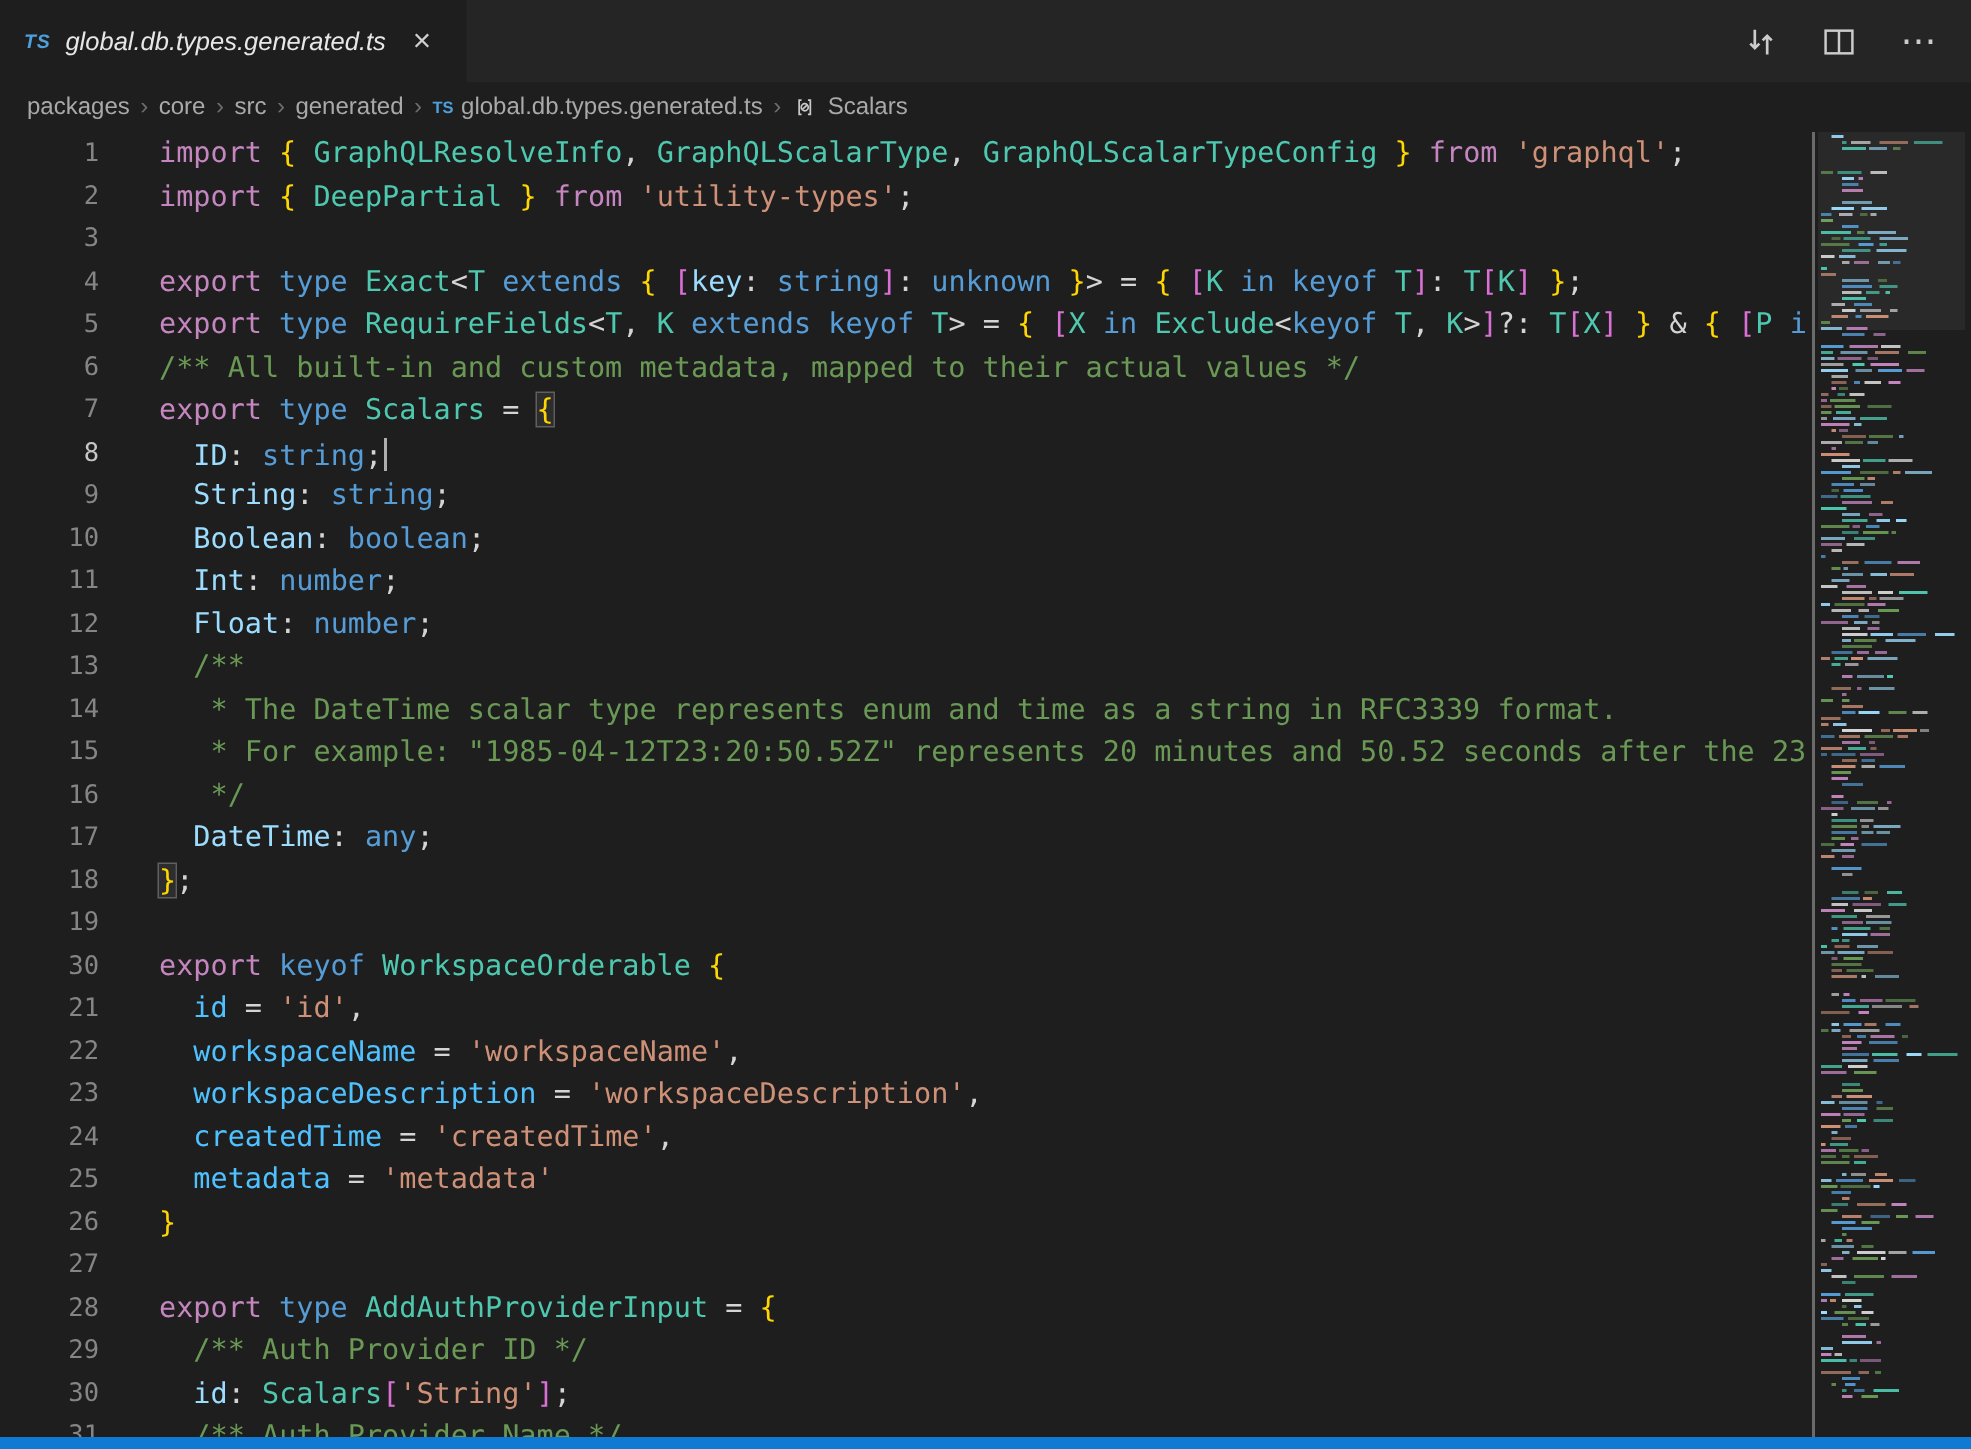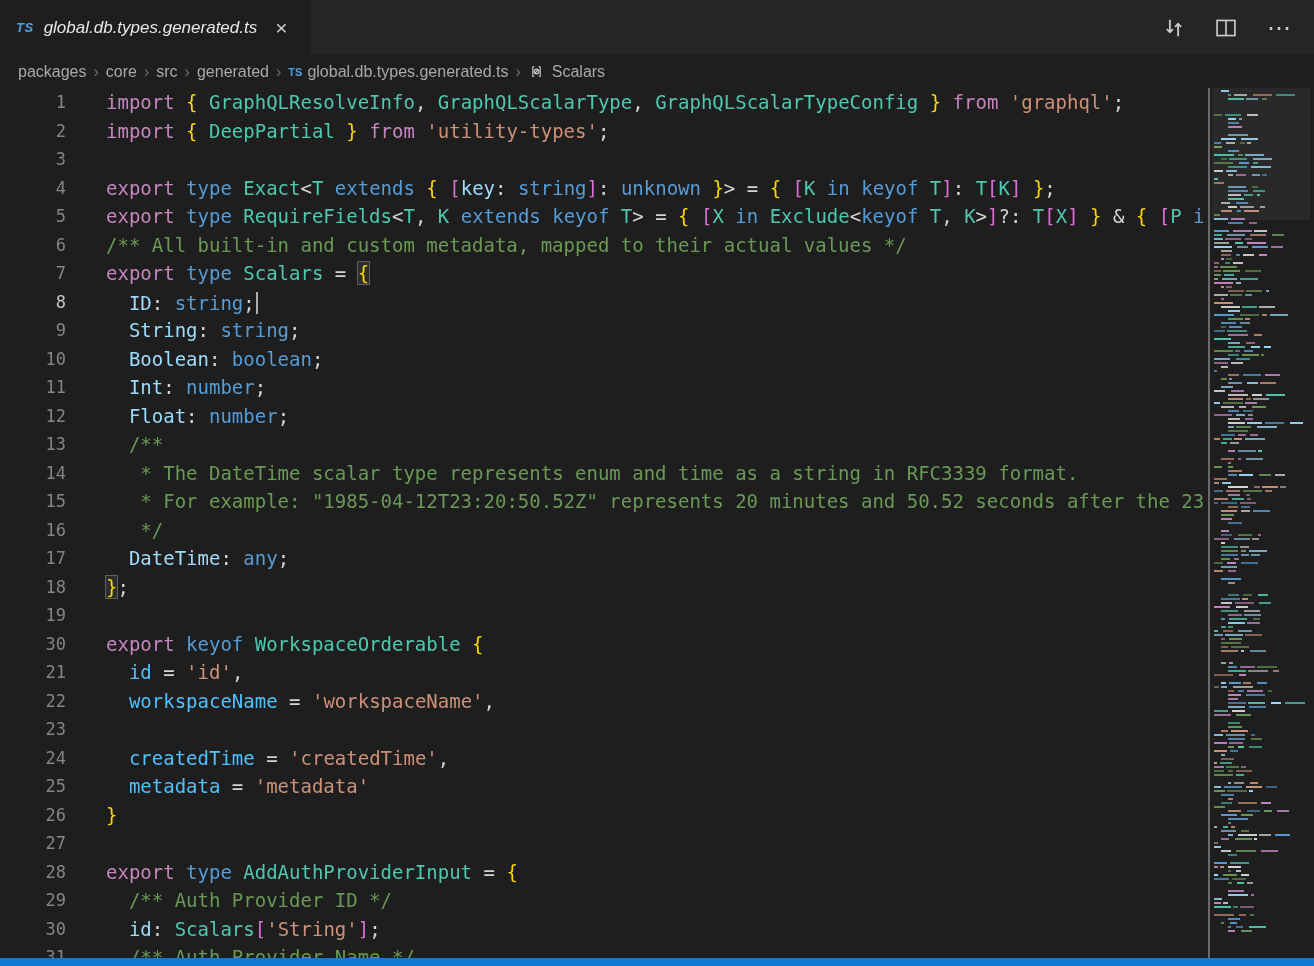--- a/index.html
+++ b/index.html
@@ -159,21 +159,21 @@
         <div class="line"><span class="num">13</span><span class="content"><span class="tk-p">  </span><span class="tk-c">/**</span></span></div>
         <div class="line"><span class="num">14</span><span class="content"><span class="tk-p">   </span><span class="tk-c">* The DateTime scalar type represents enum and time as a string in RFC3339 format.</span></span></div>
         <div class="line"><span class="num">15</span><span class="content"><span class="tk-p">   </span><span class="tk-c">* For example: "1985-04-12T23:20:50.52Z" represents 20 minutes and 50.52 seconds after the 23rd</span></span></div>
         <div class="line"><span class="num">16</span><span class="content"><span class="tk-p">   </span><span class="tk-c">*/</span></span></div>
         <div class="line"><span class="num">17</span><span class="content"><span class="tk-p">  </span><span class="tk-v">DateTime</span><span class="tk-p">: </span><span class="tk-d">any</span><span class="tk-p">;</span></span></div>
         <div class="line"><span class="num">18</span><span class="content"><span class="tk-m">}</span><span class="tk-p">;</span></span></div>
         <div class="line"><span class="num">19</span><span class="content"></span></div>
         <div class="line"><span class="num">30</span><span class="content"><span class="tk-k">export </span><span class="tk-d">keyof </span><span class="tk-t">WorkspaceOrderable</span><span class="tk-p"> </span><span class="tk-b1">{</span></span></div>
         <div class="line"><span class="num">21</span><span class="content"><span class="tk-p">  </span><span class="tk-e">id</span><span class="tk-p"> = </span><span class="tk-s">'id'</span><span class="tk-p">,</span></span></div>
         <div class="line"><span class="num">22</span><span class="content"><span class="tk-p">  </span><span class="tk-e">workspaceName</span><span class="tk-p"> = </span><span class="tk-s">'workspaceName'</span><span class="tk-p">,</span></span></div>
-        <div class="line"><span class="num">23</span></div>
+        <div class="line"><span class="num">23</span><span class="content"><span class="tk-p">  </span><span class="tk-e">workspaceDescription</span><span class="tk-p"> = </span><span class="tk-s">'workspaceDescription'</span><span class="tk-p">,</span></span></div>
         <div class="line"><span class="num">24</span><span class="content"><span class="tk-p">  </span><span class="tk-e">createdTime</span><span class="tk-p"> = </span><span class="tk-s">'createdTime'</span><span class="tk-p">,</span></span></div>
         <div class="line"><span class="num">25</span><span class="content"><span class="tk-p">  </span><span class="tk-e">metadata</span><span class="tk-p"> = </span><span class="tk-s">'metadata'</span></span></div>
         <div class="line"><span class="num">26</span><span class="content"><span class="tk-b1">}</span></span></div>
         <div class="line"><span class="num">27</span><span class="content"></span></div>
         <div class="line"><span class="num">28</span><span class="content"><span class="tk-k">export </span><span class="tk-d">type </span><span class="tk-t">AddAuthProviderInput</span><span class="tk-p"> = </span><span class="tk-b1">{</span></span></div>
         <div class="line"><span class="num">29</span><span class="content"><span class="tk-p">  </span><span class="tk-c">/** Auth Provider ID */</span></span></div>
         <div class="line"><span class="num">30</span><span class="content"><span class="tk-p">  </span><span class="tk-v">id</span><span class="tk-p">: </span><span class="tk-t">Scalars</span><span class="tk-b2">[</span><span class="tk-s">'String'</span><span class="tk-b2">]</span><span class="tk-p">;</span></span></div>
         <div class="line"><span class="num">31</span><span class="content"><span class="tk-p">  </span><span class="tk-c">/** Auth Provider Name */</span></span></div>
       </div>
     <div class="sash"></div>

